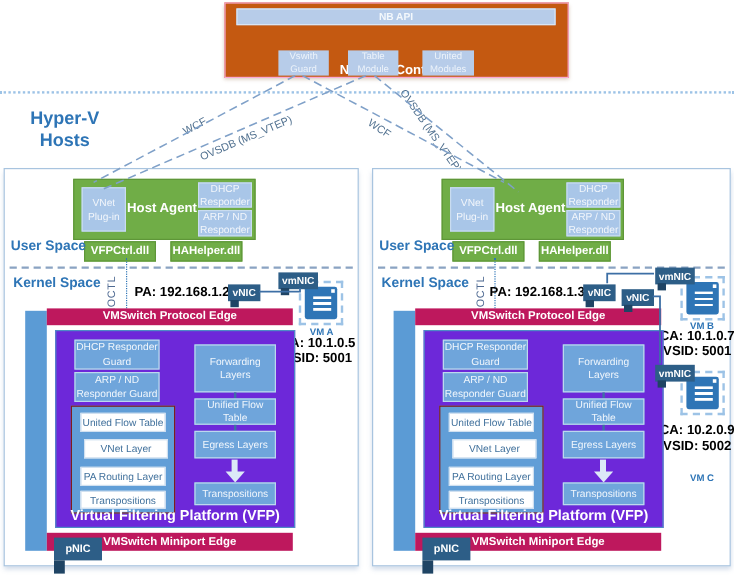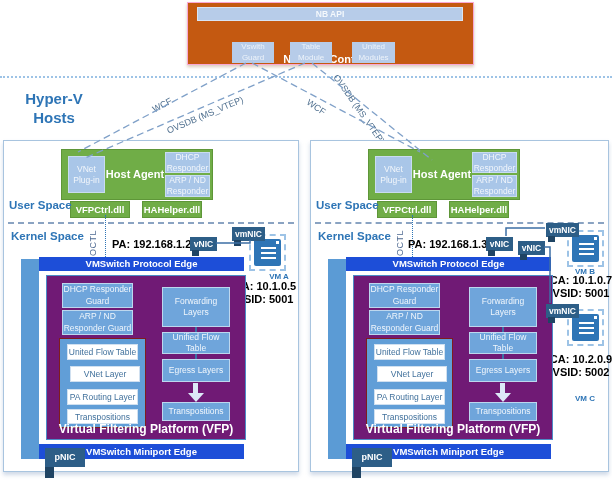--- a/index.html
+++ b/index.html
@@ -37,22 +37,22 @@
   .pnic{line-height:19px;font-size:9px;}
   .pnic:after{content:"";left:0;bottom:-11px;width:9px;height:11px;}
   .vm{border:2px dashed #9DC3E6;box-sizing:border-box;background:#fff;z-index:4;}
   .vm-body{position:absolute;left:3px;top:3px;right:3px;bottom:3px;background:#2E75B6;border-radius:2px;}
   .vm-dot{position:absolute;right:2px;top:2px;width:3px;height:3px;background:#fff;}
   .vm-burger{position:absolute;left:50%;top:50%;width:15px;height:12px;margin:-6px 0 0 -7px;
              background:linear-gradient(#fff 0 2px,transparent 2px 5px,#fff 5px 7px,transparent 7px 10px,#fff 10px 12px);}
   .vm-name{color:#2E75B6;font-size:8px;font-weight:bold;text-align:center;}
   .vm-meta{text-align:center;}
   .bluebar{background:#5B9BD5;}
-  .edgebar{background:#1d4ed8;color:#fff;font-size:9.5px;font-weight:bold;text-align:center;}
-  .vfp{background:#701a75;border:1px solid #4D8BC6;}
+  .edgebar{background:#be185d;color:#fff;font-size:9.5px;font-weight:bold;text-align:center;}
+  .vfp{background:#6d28d9;border:1px solid #4D8BC6;}
   .guard{background:#6FA5DB;border:1px solid #BDD7EE;color:#F0F6FC;font-size:8.5px;text-align:center;
          display:flex;align-items:center;justify-content:center;line-height:1.3;box-sizing:border-box;}
   .subpanel{background:#619ED7;border:1px solid #7f1d1d;}
   .wbox{background:#fff;border:1px solid #D0E0F0;color:#41719C;font-size:8.5px;text-align:center;
         display:flex;align-items:center;justify-content:center;box-sizing:border-box;}
   .tick{background:#3D6FA5;width:2px;height:5px;}
   .arrow-stem{background:#DCE9F7;width:5px;height:11px;}
   .arrow-head{width:0;height:0;border-left:8px solid transparent;border-right:8px solid transparent;
               border-top:9px solid #DCE9F7;}
   .vfp-title{color:#fff;font-size:12px;font-weight:bold;text-align:center;width:100%;}
@@ -95,21 +95,21 @@
     <div class="abs ioctl-line" style="left:101px;top:74px;height:42px;"></div>
     <div class="abs blacktxt" style="left:108px;top:97px;width:76px;text-align:right;">PA: 192.168.1.2</div>
     <div class="abs nic" style="left:186px;top:96px;width:27px;height:14px;">vNIC</div>
     <div class="abs nic" style="left:228px;top:86px;width:33px;height:14px;">vmNIC</div>
     <div class="abs vm" style="left:245px;top:93px;width:37px;height:37px;">
       <div class="vm-body">
           <span class="vm-dot"></span>
           <span class="vm-burger"></span>
         </div>
     </div>
-    <div class="abs vm-name" style="left:252px;top:131px;width:46px;">VM A</div>
+    <div class="abs vm-name" style="left:241px;top:131px;width:46px;">VM A</div>
     <div class="abs blacktxt vm-meta" style="left:228px;top:139px;width:66px;">CA: 10.1.0.5</div>
     <div class="abs blacktxt vm-meta" style="left:228px;top:152px;width:66px;">VSID: 5001</div>
 
     <div class="abs bluebar" style="left:17px;top:118px;width:18px;height:200px;"></div>
     <div class="abs edgebar" style="left:35px;top:116px;width:205px;height:14px;line-height:14px;">VMSwitch Protocol Edge</div>
 
     <div class="abs vfp" style="left:42px;top:134px;width:198px;height:163px;">
       <div class="abs guard" style="left:15px;top:7px;width:71px;height:25px;">DHCP Responder Guard</div>
       <div class="abs guard" style="left:15px;top:34px;width:71px;height:25px;">ARP / ND Responder Guard</div>
       <div class="abs subpanel" style="left:12px;top:62px;width:85px;height:88px;">

